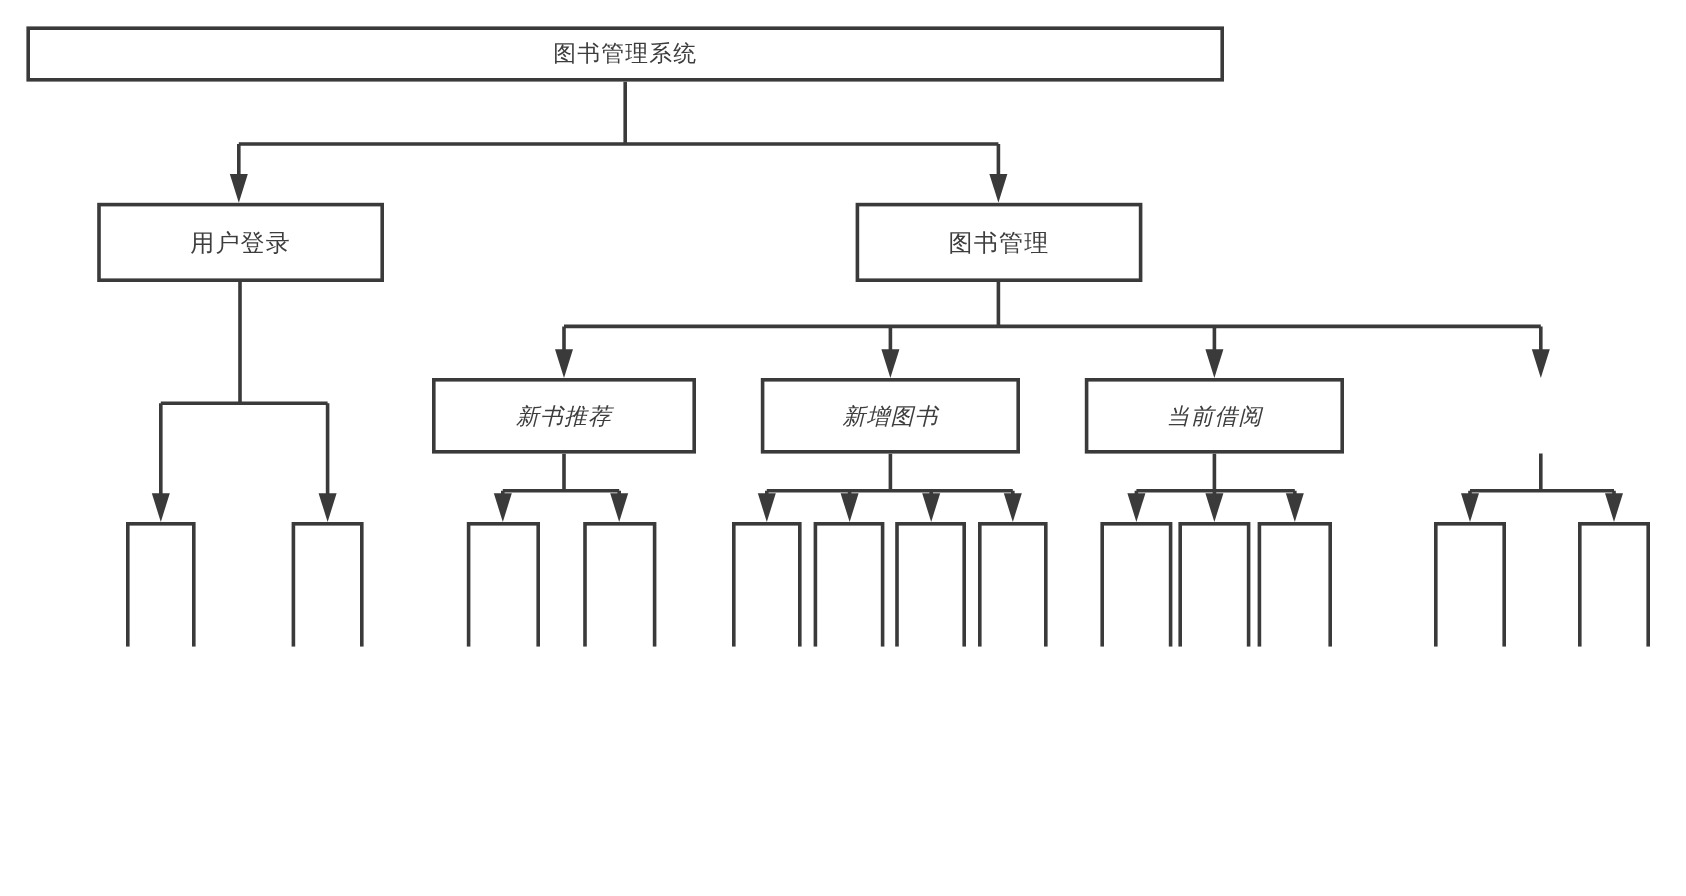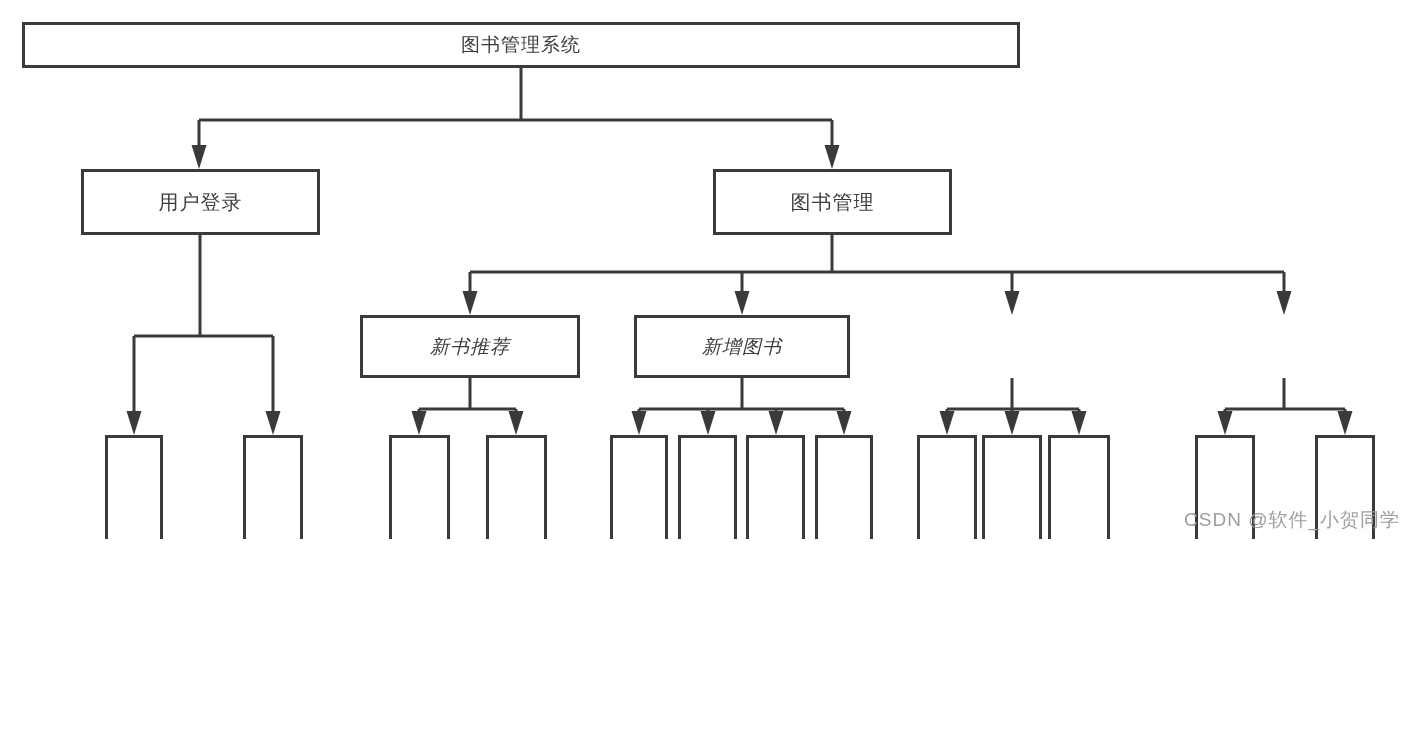--- a/index.html
+++ b/index.html
@@ -106,20 +106,23 @@
   <div class="box lvl2" style="left:713px;top:169px;width:239px;height:66px">
     <span>图书管理</span>
   </div>
 
   <div class="box lvl3" style="left:360px;top:315px;width:220px;height:63px">
     <span>新书推荐</span>
   </div>
   <div class="box lvl3" style="left:634px;top:315px;width:216px;height:63px">
     <span>新增图书</span>
   </div>
+  <div class="box lvl3" style="left:904px;top:315px;width:216px;height:63px">
+    <span>当前借阅</span>
+  </div>
 
   <div class="box leaf" style="left:105px;top:435px;width:58px;height:300px">
     <span>用户登录</span>
   </div>
   <div class="box leaf" style="left:243px;top:435px;width:60px;height:300px">
     <span>注销登录</span>
   </div>
 
   <div class="box leaf" style="left:389px;top:435px;width:61px;height:300px">
     <span>查询图书</span>
@@ -151,15 +154,14 @@
     <span>确认归还（管理员）</span>
   </div>
 
   <div class="box leaf" style="left:1195px;top:435px;width:60px;height:300px">
     <span>新增借阅记录</span>
   </div>
   <div class="box leaf" style="left:1315px;top:435px;width:60px;height:300px">
     <span>查询借阅记录</span>
   </div>
 
-  <div class="watermark">CSDN @软件_小贺同学</div>
 
 </div>
 
 </body></html>

